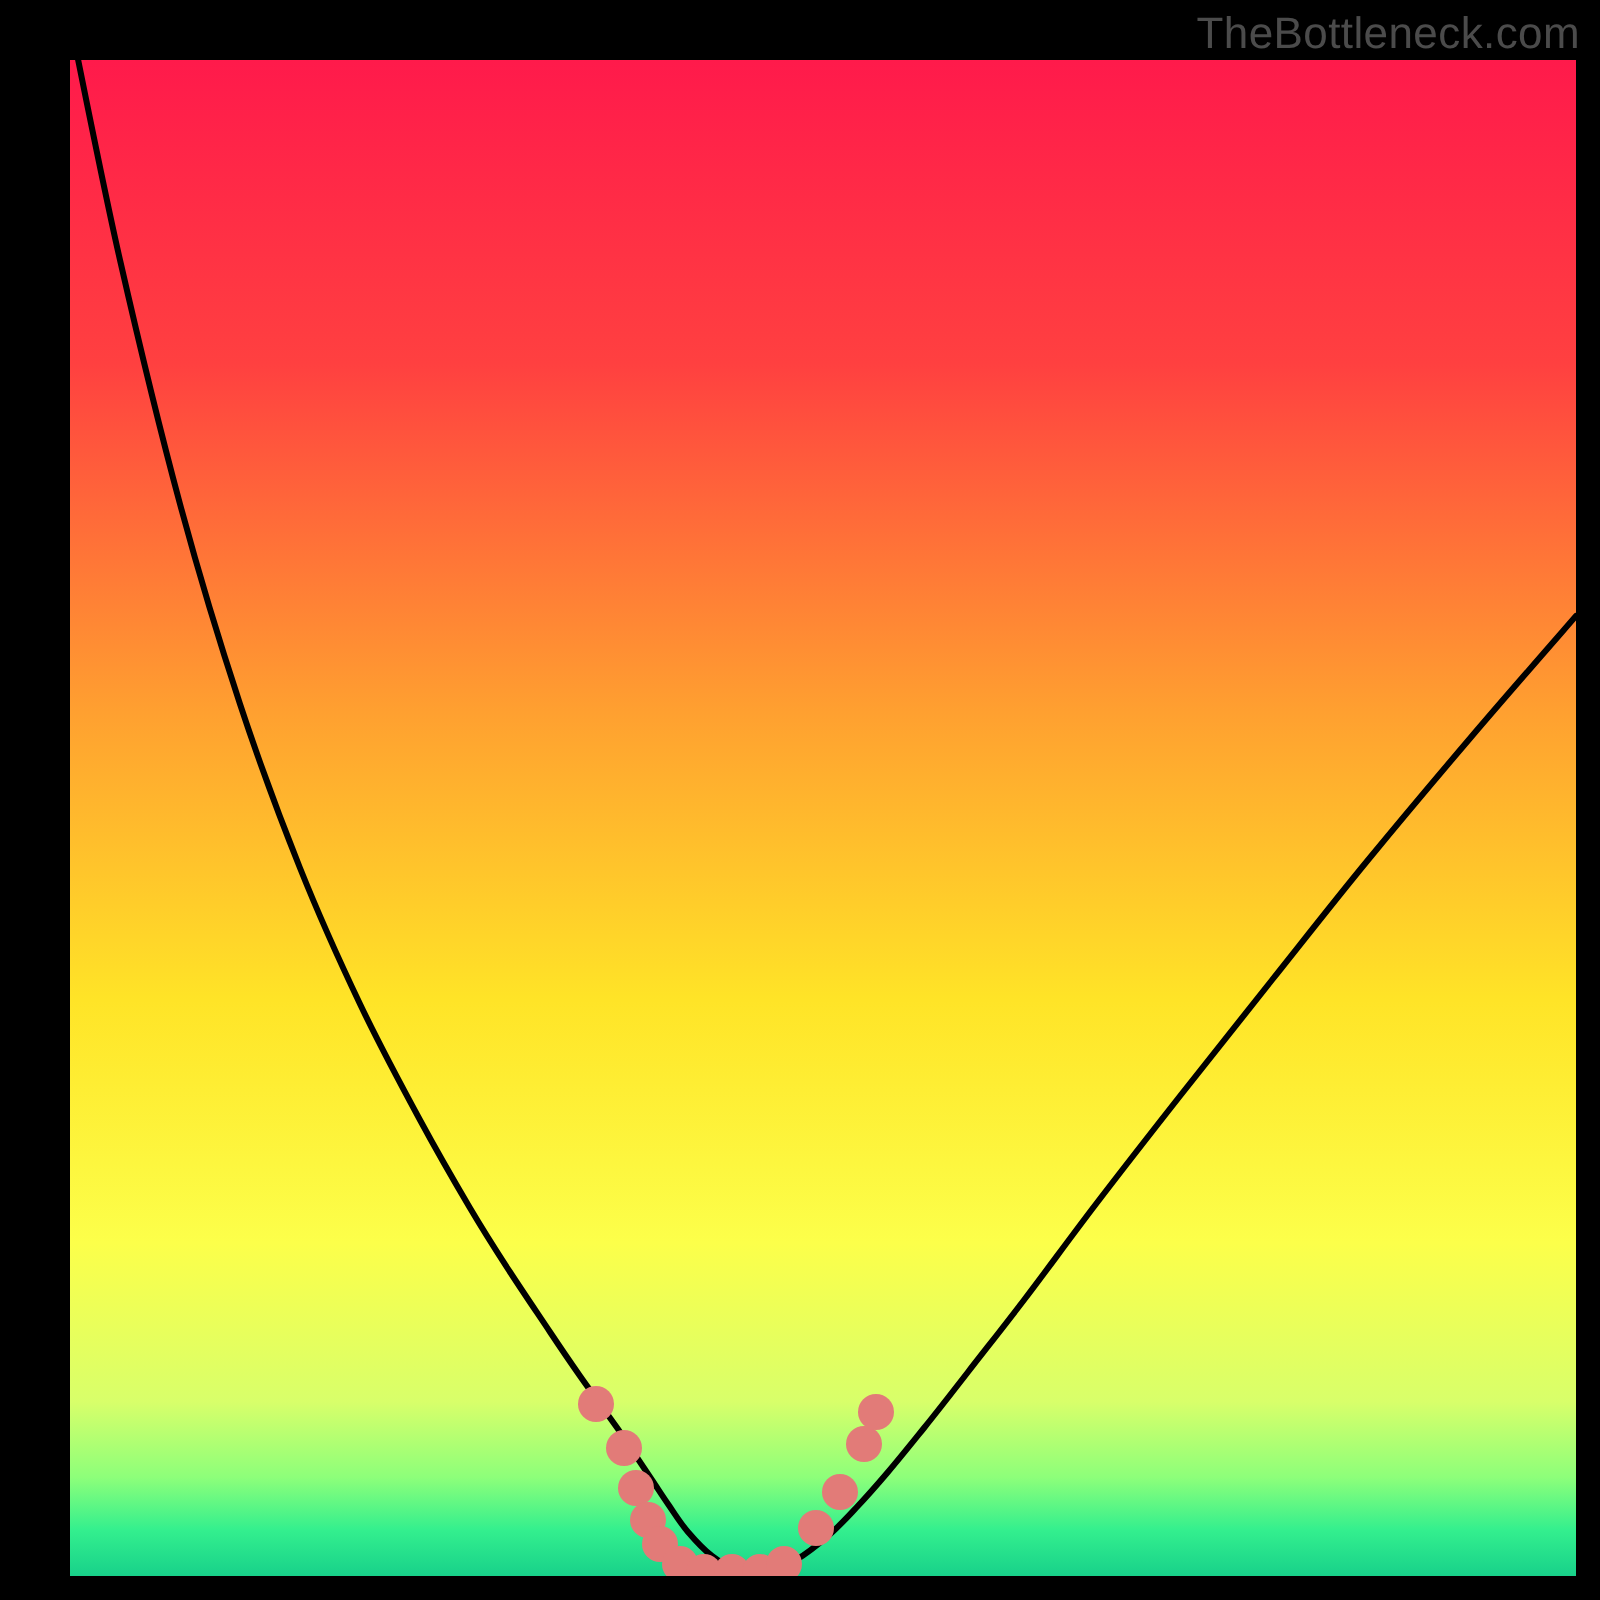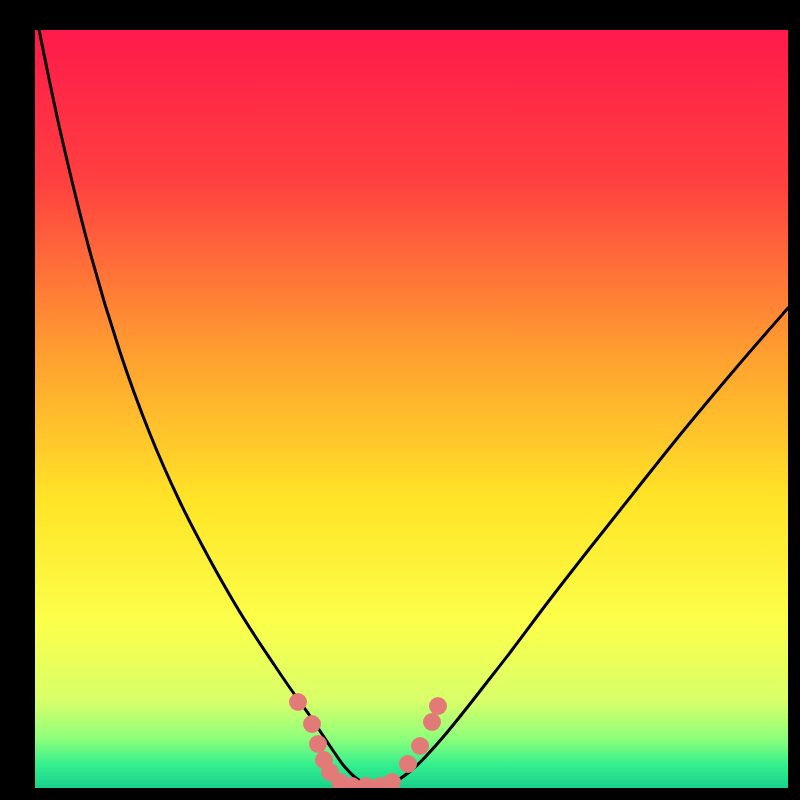--- a/index.html
+++ b/index.html
@@ -72,14 +72,15 @@
           <circle cx="380" cy="786" r="9" fill="#e27b78"></circle>
           <circle cx="392" cy="782" r="9" fill="#e27b78"></circle>
           <circle cx="408" cy="764" r="9" fill="#e27b78"></circle>
           <circle cx="420" cy="746" r="9" fill="#e27b78"></circle>
           <circle cx="432" cy="722" r="9" fill="#e27b78"></circle>
           <circle cx="438" cy="706" r="9" fill="#e27b78"></circle>
         </g>
   </g>
 </svg>
 
+<div class="watermark">TheBottleneck.com</div>
 
 </div>
 
 </body></html>

